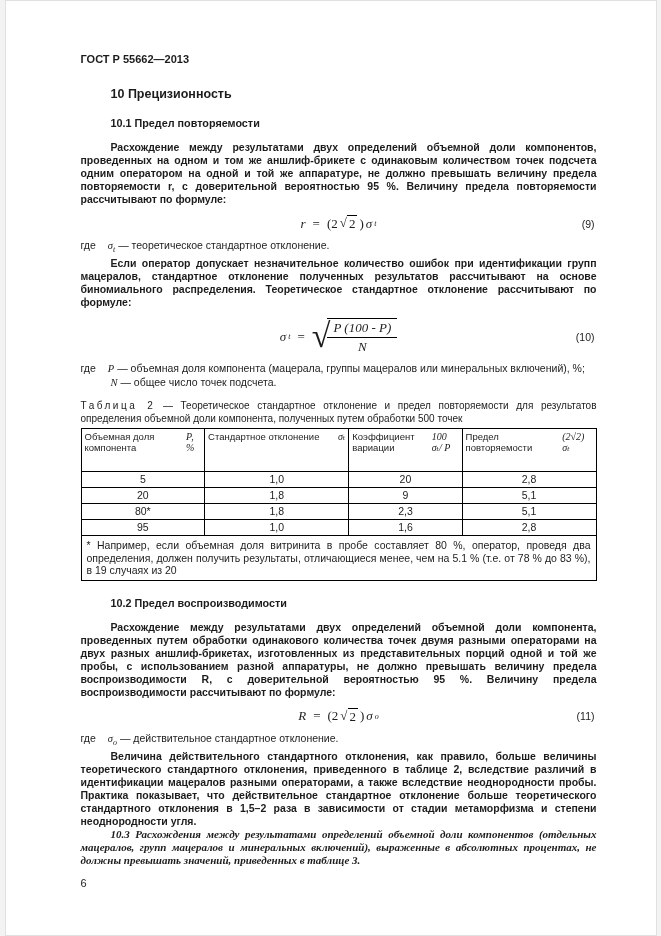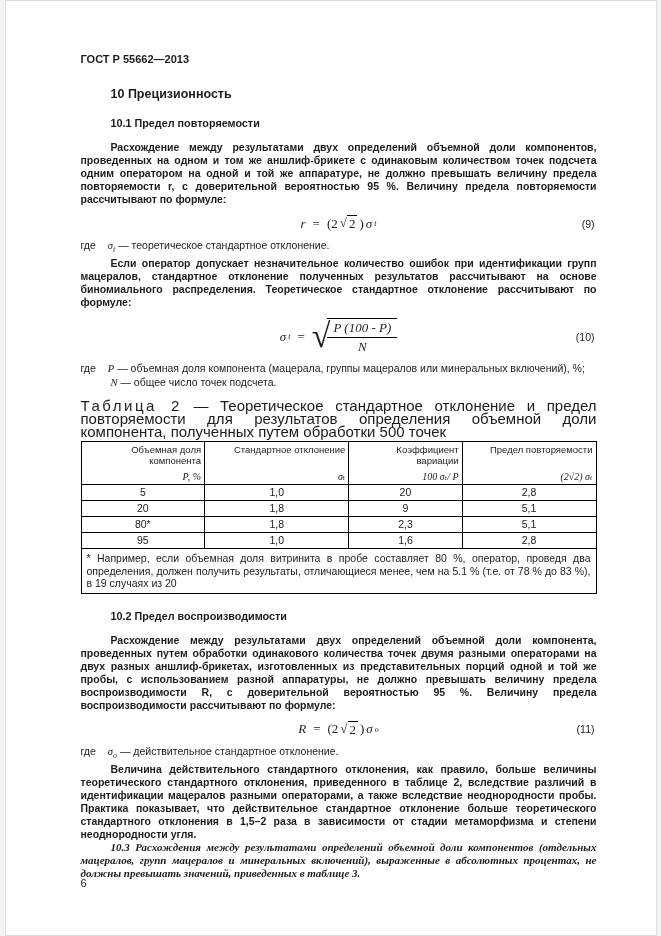--- a/index.html
+++ b/index.html
@@ -64,27 +64,27 @@
     font-size:10.5px; font-style:normal;
     font-family:"Liberation Sans","DejaVu Sans",sans-serif;
   }
   .bigsqrt { display:inline-flex; align-items:center; }
   .rad-sign-big { font-size:34px; line-height:0.85; font-style:normal; font-weight:300; }
   .frac { display:inline-flex; flex-direction:column; align-items:center; margin-left:-3px; border-top:1.5px solid #000; padding-top:1px; }
   .frac .num { border-bottom:1px solid #000; padding:0 6px 1px 6px; }
   .frac .den { padding-top:1px; }
   
   .tbl-caption {
-    margin:10px 0 3px 0; line-height:13px; text-align:justify; font-size:15px;
+    margin:10px 0 3px 0; line-height:13px; text-align:justify; font-size:10px;
   }
   .caption-label { letter-spacing:2.5px; }
   table.t2 { width:100%; border-collapse:collapse; table-layout:fixed; margin-bottom:2px; }
   .t2 th, .t2 td { border:1px solid #000; }
   .t2 thead th { font-weight:normal; font-size:9.5px; line-height:11px; padding:2px 3px; vertical-align:top; }
-  .hdr { display:flex; flex-direction:column; justify-content:space-between; min-height:38px; text-align:right; }
+  .hdr { display:flex; flex-direction:row; justify-content:space-between; min-height:38px; text-align:left; }
   .hdr-sym { font-style:italic; font-family:"Liberation Serif","DejaVu Serif",serif; font-size:10px; }
   .t2 td.val { text-align:center; font-size:10.5px; padding:1px 2px; line-height:13px; }
   .t2 td.footnote { font-size:10.5px; line-height:12.5px; text-align:justify; padding:3px 5px; }
   .after-table { margin-top:16px; }
   .mt8 { margin-top:8px; }
   .mt12 { margin-top:12px; }
   .italic-p { font-style:italic; font-family:"Liberation Serif","DejaVu Serif",serif; font-size:11px; }
 </style>
 </head>
 <body>

